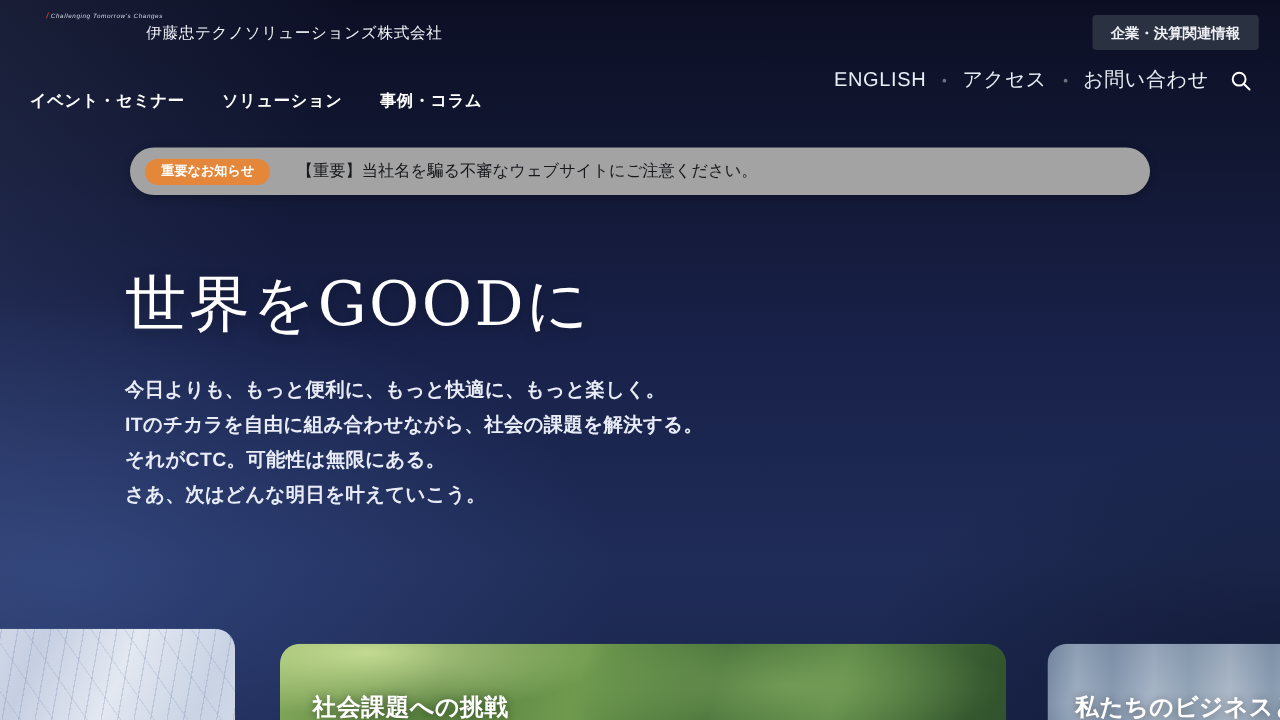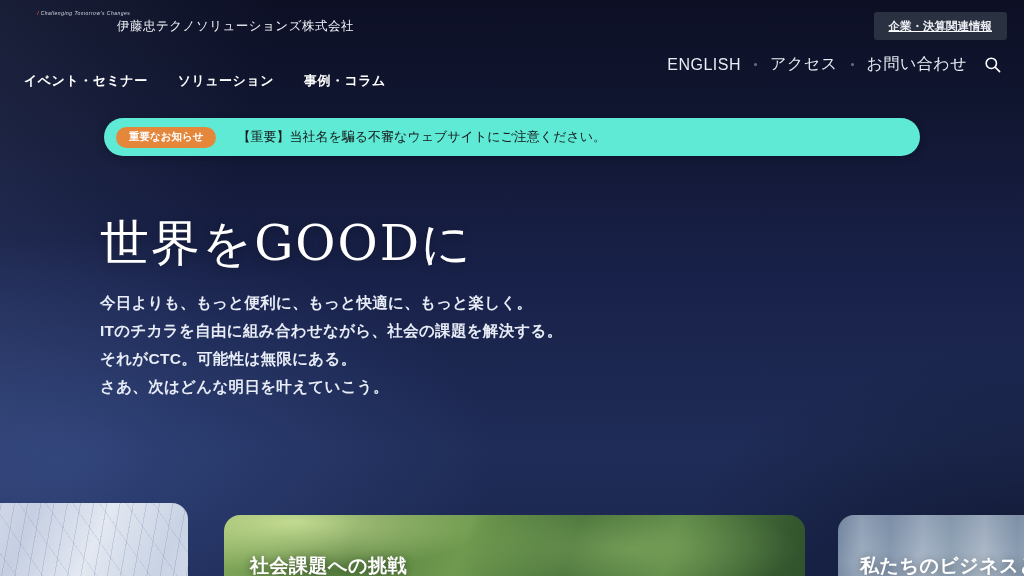--- a/index.html
+++ b/index.html
@@ -22,56 +22,56 @@
     color:#fdfdff; line-height:1; text-shadow:0 1px 2px rgba(0,0,0,0.4);
   }
   .logo-tagline { display:flex; align-items:center; gap:2px; margin-top:1px; margin-left:2px; }
   .logo-tagline .mark { color:#d63a2f; font-size:6px; font-weight:bold; font-style:italic; }
   .logo-tagline .tag { font-size:5px; letter-spacing:0.5px; color:#d6dbe8; font-style:italic; white-space:nowrap; }
 
   .company-name { position:absolute; left:117px; top:18px; font-size:12.5px; color:#f2f4f9; letter-spacing:0.5px; }
 
   .top-buttons {
     position:absolute; right:17px; top:12px; height:28px; display:flex; align-items:stretch;
-    background:#2a3140; border-radius:3px; overflow:hidden;text-decoration:underline;
+    background:#2a3140; border-radius:3px; overflow:hidden;
   }
   .top-btn {
     display:flex; align-items:center; gap:6px; padding:0 15px;
     font-size:11.5px; font-weight:bold; color:#eef0f5; cursor:pointer; white-space:nowrap;
   }
   .top-btn + .top-btn { border-left:1px solid rgba(255,255,255,0.16); }
 
   .main-nav { position:absolute; left:24px; top:72px; display:flex; gap:30px; }
   .main-nav .nav-item { font-size:13px; font-weight:bold; color:#ffffff; letter-spacing:0.5px; cursor:pointer; white-space:nowrap; }
 
   .utility-nav { position:absolute; right:22px; top:54px; display:flex; align-items:center; gap:13px; }
   .utility-link { font-size:16px; color:#e9edf5; letter-spacing:0.5px; cursor:pointer; white-space:nowrap; }
   .u-dot { width:3px; height:3px; border-radius:50%; background:rgba(255,255,255,0.4); }
   .search-btn { display:flex; align-items:center; margin-left:3px; cursor:pointer; }
 
   
   .notice {
     position:absolute; left:104px; top:118px; width:816px; height:38px;
-    background:#5eead4; border-radius:19px; display:flex; align-items:center;
+    background:#a3a3a3; border-radius:19px; display:flex; align-items:center;
     padding-left:12px; box-shadow:0 2px 8px rgba(0,0,0,0.25);
   }
   .notice-badge {
     height:21px; padding:0 13px; border-radius:11px; background:#e5873b;
     display:flex; align-items:center; font-size:10.5px; font-weight:bold; color:#fff; white-space:nowrap;
   }
   .notice-msg { margin-left:21px; font-size:13px; font-weight:500; color:#17181c; white-space:nowrap; }
 
   
   .hero { position:absolute; left:100px; top:216px; }
   .hero-title {
     font-family:"DejaVu Serif","Liberation Serif",serif;
     font-size:49px; font-weight:500; letter-spacing:2px; color:#ffffff; line-height:1.15;
     text-shadow:0 2px 10px rgba(0,0,0,0.25); white-space:nowrap;
   }
-  .hero-copy { margin-top:17px; }
+  .hero-copy { margin-top:27px; }
   .hero-copy .line {
     font-size:15.5px; font-weight:600; color:#e7ecf6; line-height:27.8px;
     letter-spacing:0.3px; white-space:nowrap;
   }
 
   
   .card { position:absolute; border-radius:16px; overflow:hidden; cursor:pointer; }
   .card-left {
     left:-52px; top:503px; width:240px; height:130px;
     background:

